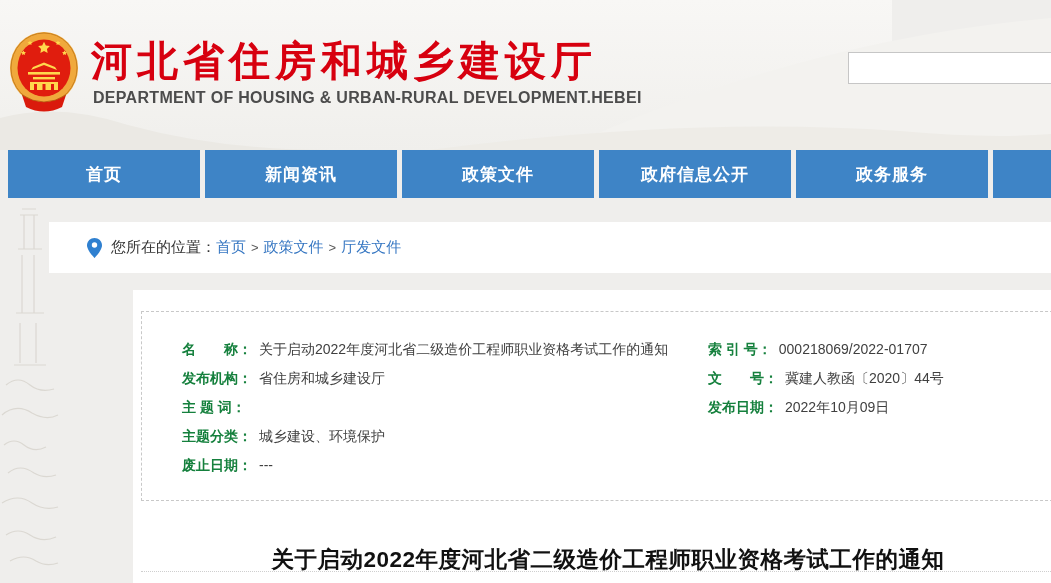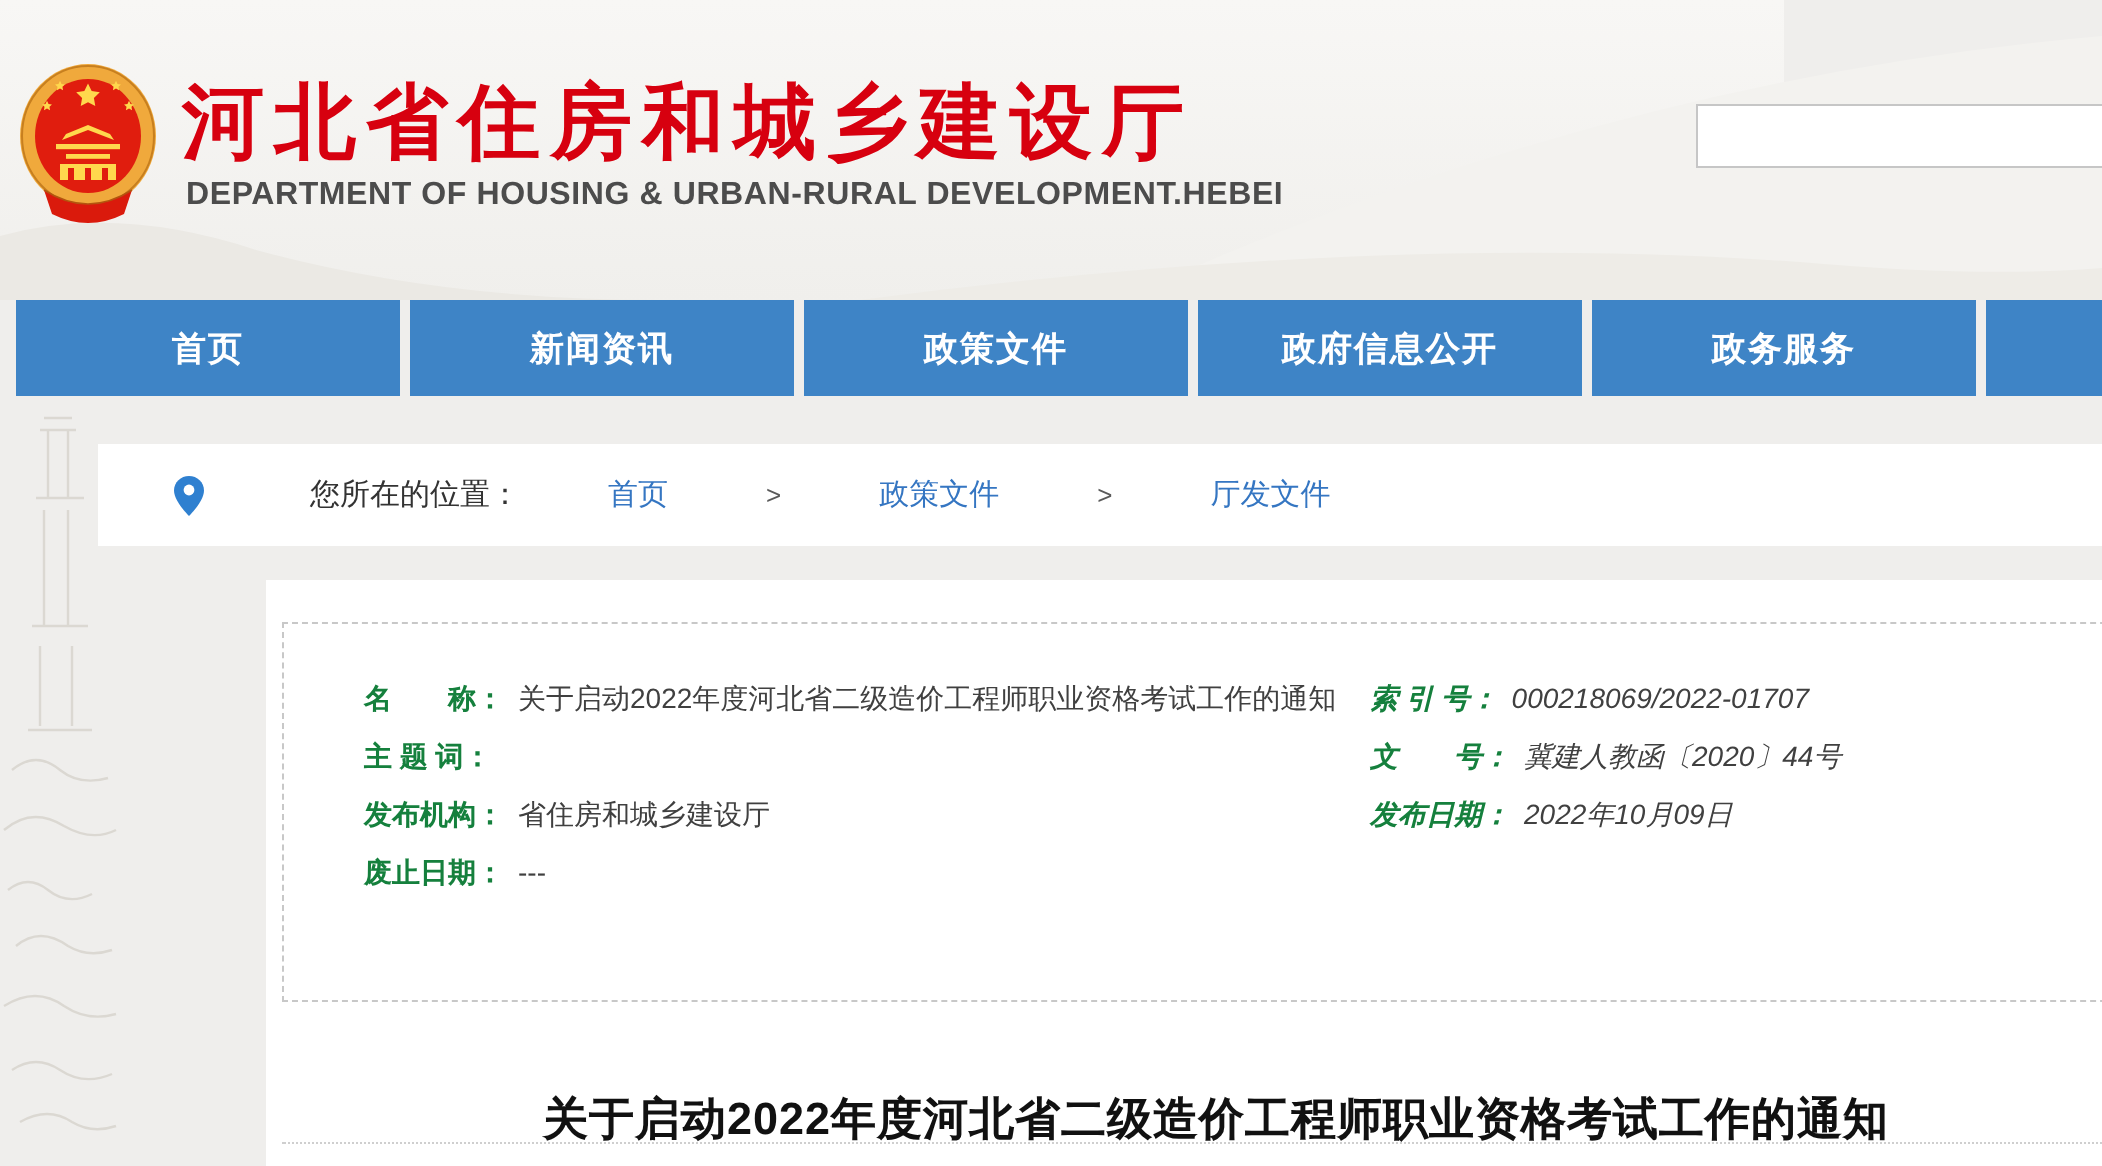--- a/index.html
+++ b/index.html
@@ -44,37 +44,37 @@
     width:192px; margin-right:5px; background:#3e84c6;
     color:#fff; font-size:17px; font-weight:bold;
     display:flex; align-items:center; justify-content:center;
     cursor:pointer; letter-spacing:1px;
   }
   .nav-item:last-child { flex:1; margin-right:0; }
   
   .breadcrumb-bar {
     position:absolute; left:49px; top:222px; width:1002px; height:51px;
     background:#fff; display:flex; align-items:center; padding-left:38px;
-    font-size:15px; color:#333;gap:44px;
+    font-size:15px; color:#333;
   }
   .pin-icon { width:15px; height:20px; margin-right:9px; flex:0 0 auto; }
   .crumb-link { color:#3576c2; text-decoration:none; cursor:pointer; }
   .crumb-sep { color:#5a5a5a; margin:0 5px; font-size:13px; }
   
   .card {
     position:absolute; left:133px; top:290px; width:950px; height:330px;
     background:#fff;
   }
   .meta-box {
     position:absolute; left:8px; top:21px; right:-15px; height:190px;
     border:1px dashed #c8c8c8;
   }
   .meta-col { position:absolute; top:23px; font-size:14px; }
   .meta-col-left  { left:40px; }
-  .meta-col-right { left:543px;font-style:italic; }
+  .meta-col-right { left:566px; }
   .meta-row { height:29px; line-height:29px; white-space:nowrap; }
   .meta-label { font-weight:bold; color:#15803d; }
   .meta-value { color:#404040; margin-left:7px; }
   .article-title {
     position:absolute; left:0; top:254px; width:100%;
     text-align:center; font-size:22.5px; font-weight:bold; color:#111;
     letter-spacing:0.5px; white-space:nowrap;
   }
   .dotted-line {
     position:absolute; left:8px; right:0; top:281px;
@@ -149,24 +149,27 @@
   </div>
 
   <div class="card">
 
     <div class="meta-box">
       <div class="meta-col meta-col-left">
         <div class="meta-row">
           <span class="meta-label">名　　称：</span><span class="meta-value">关于启动2022年度河北省二级造价工程师职业资格考试工作的通知</span>
         </div>
         <div class="meta-row">
+          <span class="meta-label">发布机构：</span><span class="meta-value">省住房和城乡建设厅</span>
+        </div>
+        <div class="meta-row">
           <span class="meta-label">主 题 词：</span><span class="meta-value"></span>
         </div>
         <div class="meta-row">
-          <span class="meta-label">发布机构：</span><span class="meta-value">省住房和城乡建设厅</span>
+          <span class="meta-label">主题分类：</span><span class="meta-value">城乡建设、环境保护</span>
         </div>
         <div class="meta-row">
           <span class="meta-label">废止日期：</span><span class="meta-value">---</span>
         </div>
       </div>
 
       <div class="meta-col meta-col-right">
         <div class="meta-row">
           <span class="meta-label">索 引 号：</span><span class="meta-value">000218069/2022-01707</span>
         </div>

